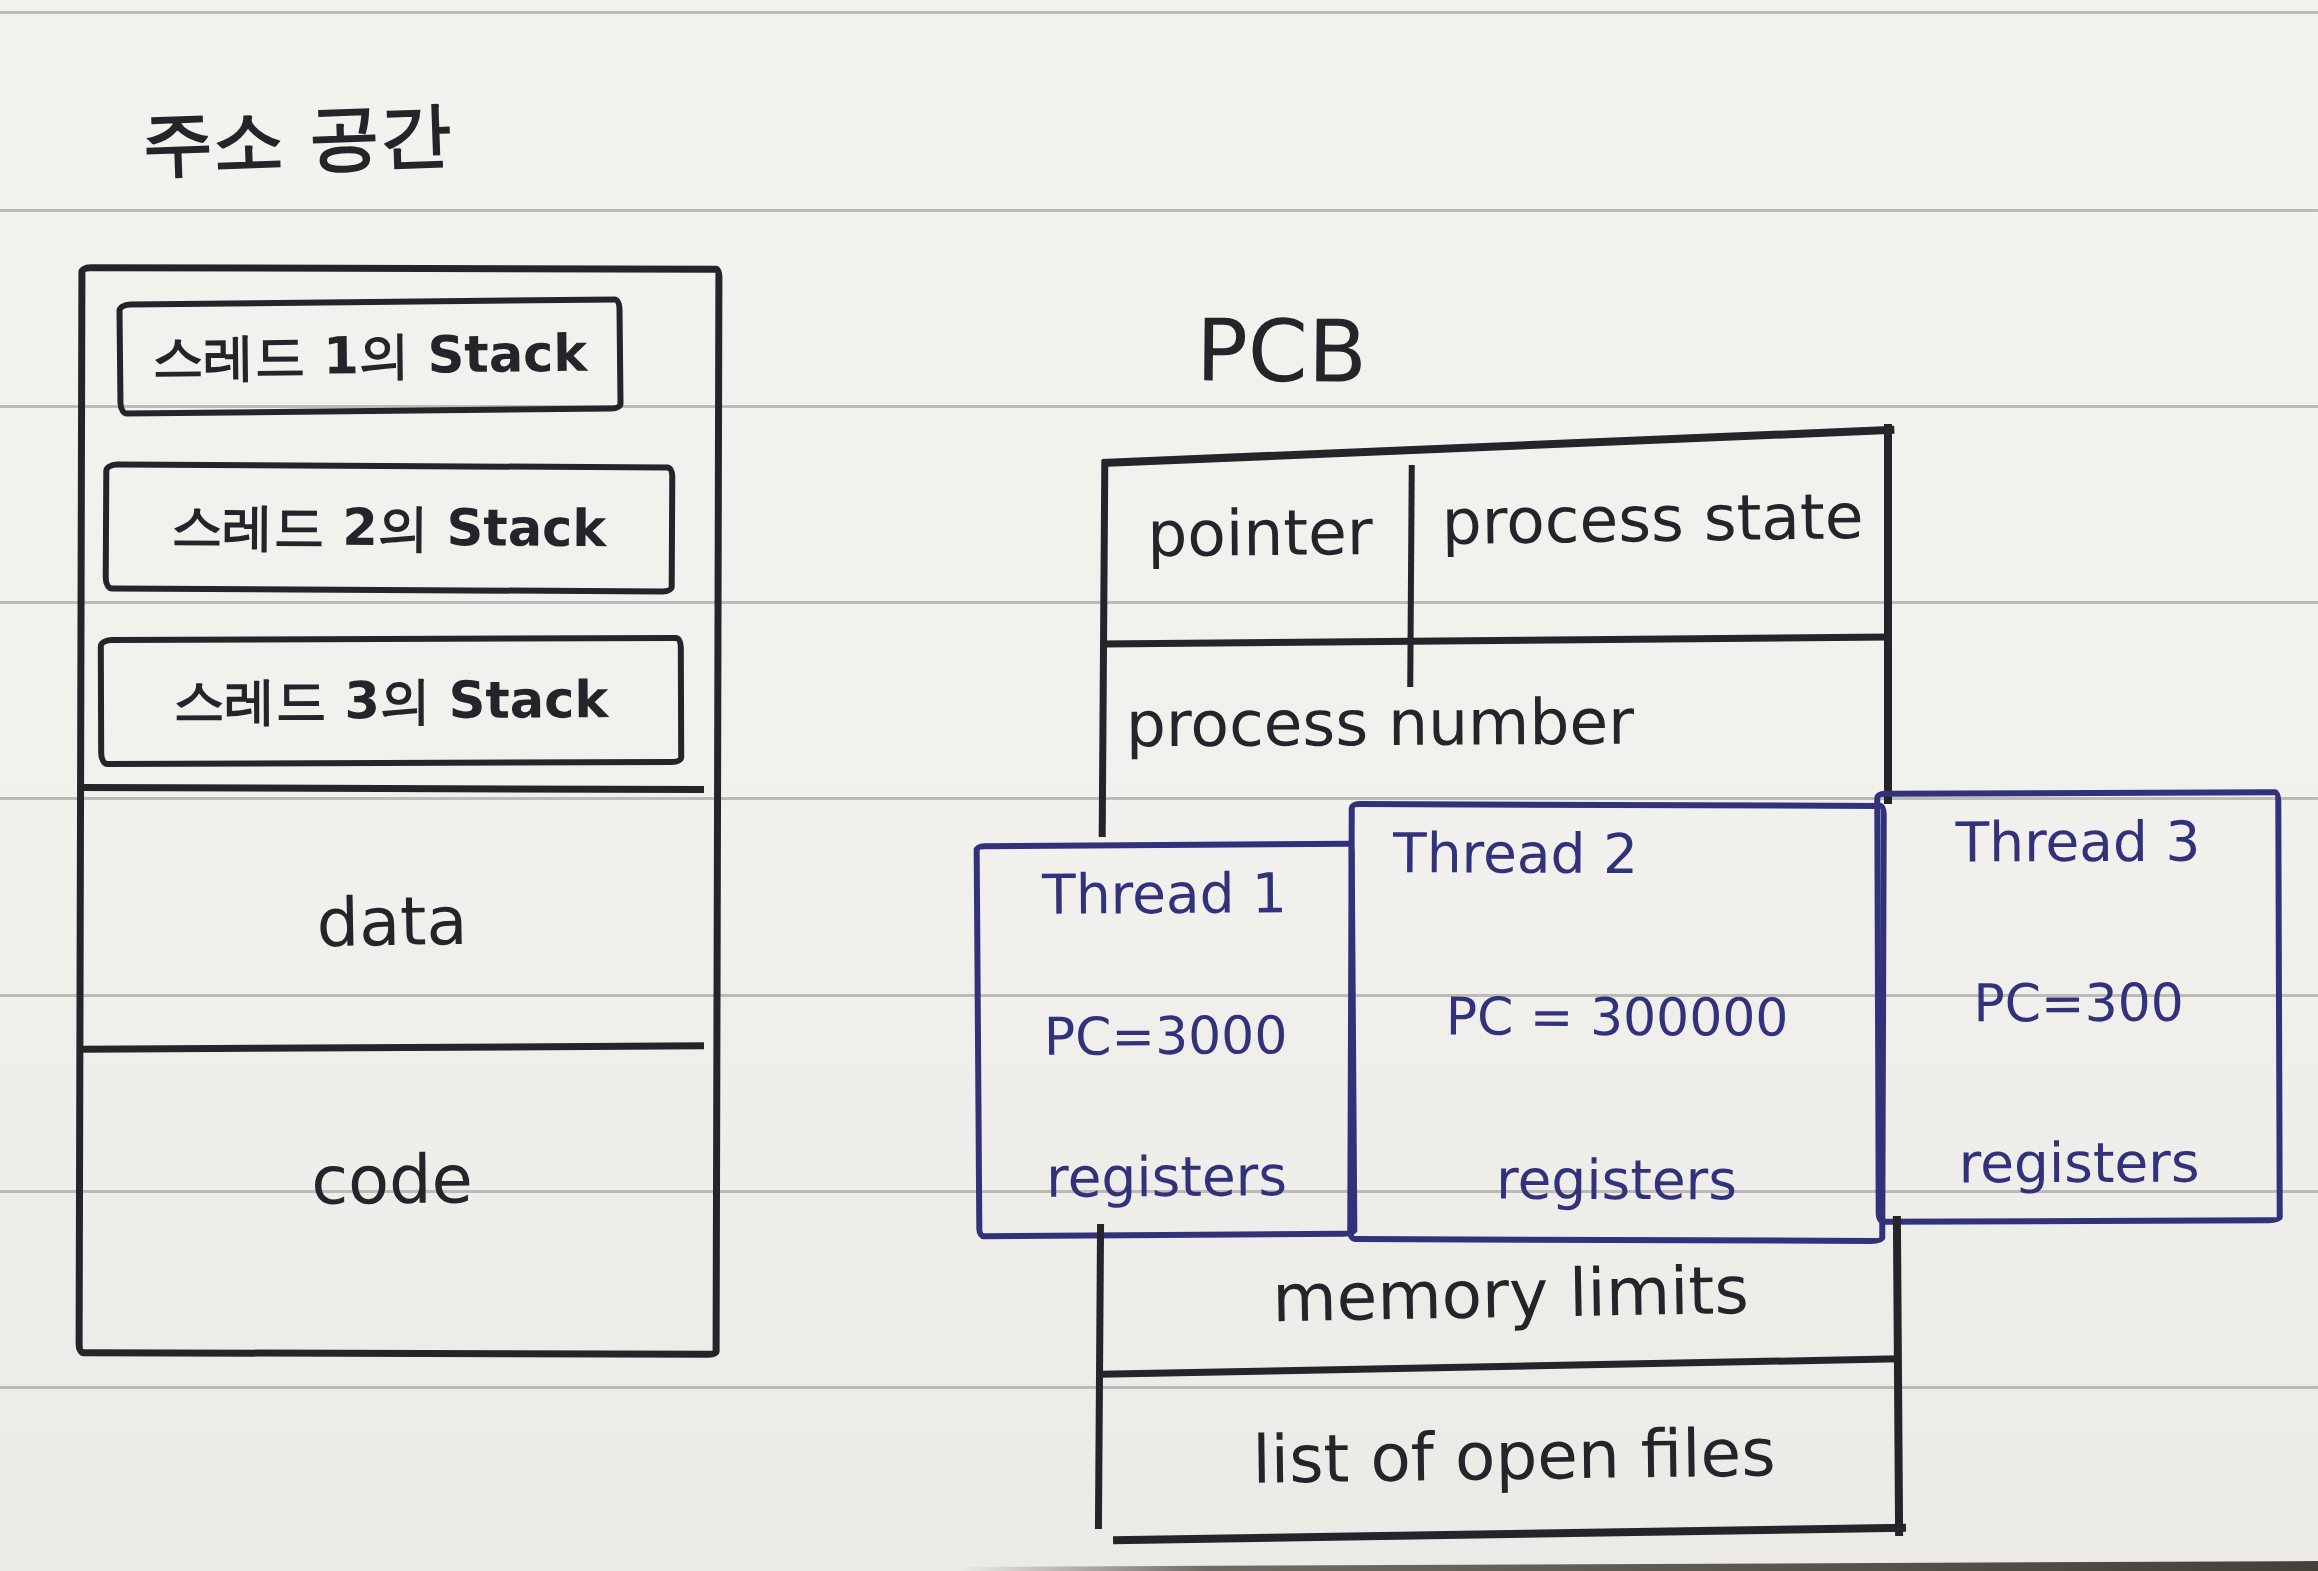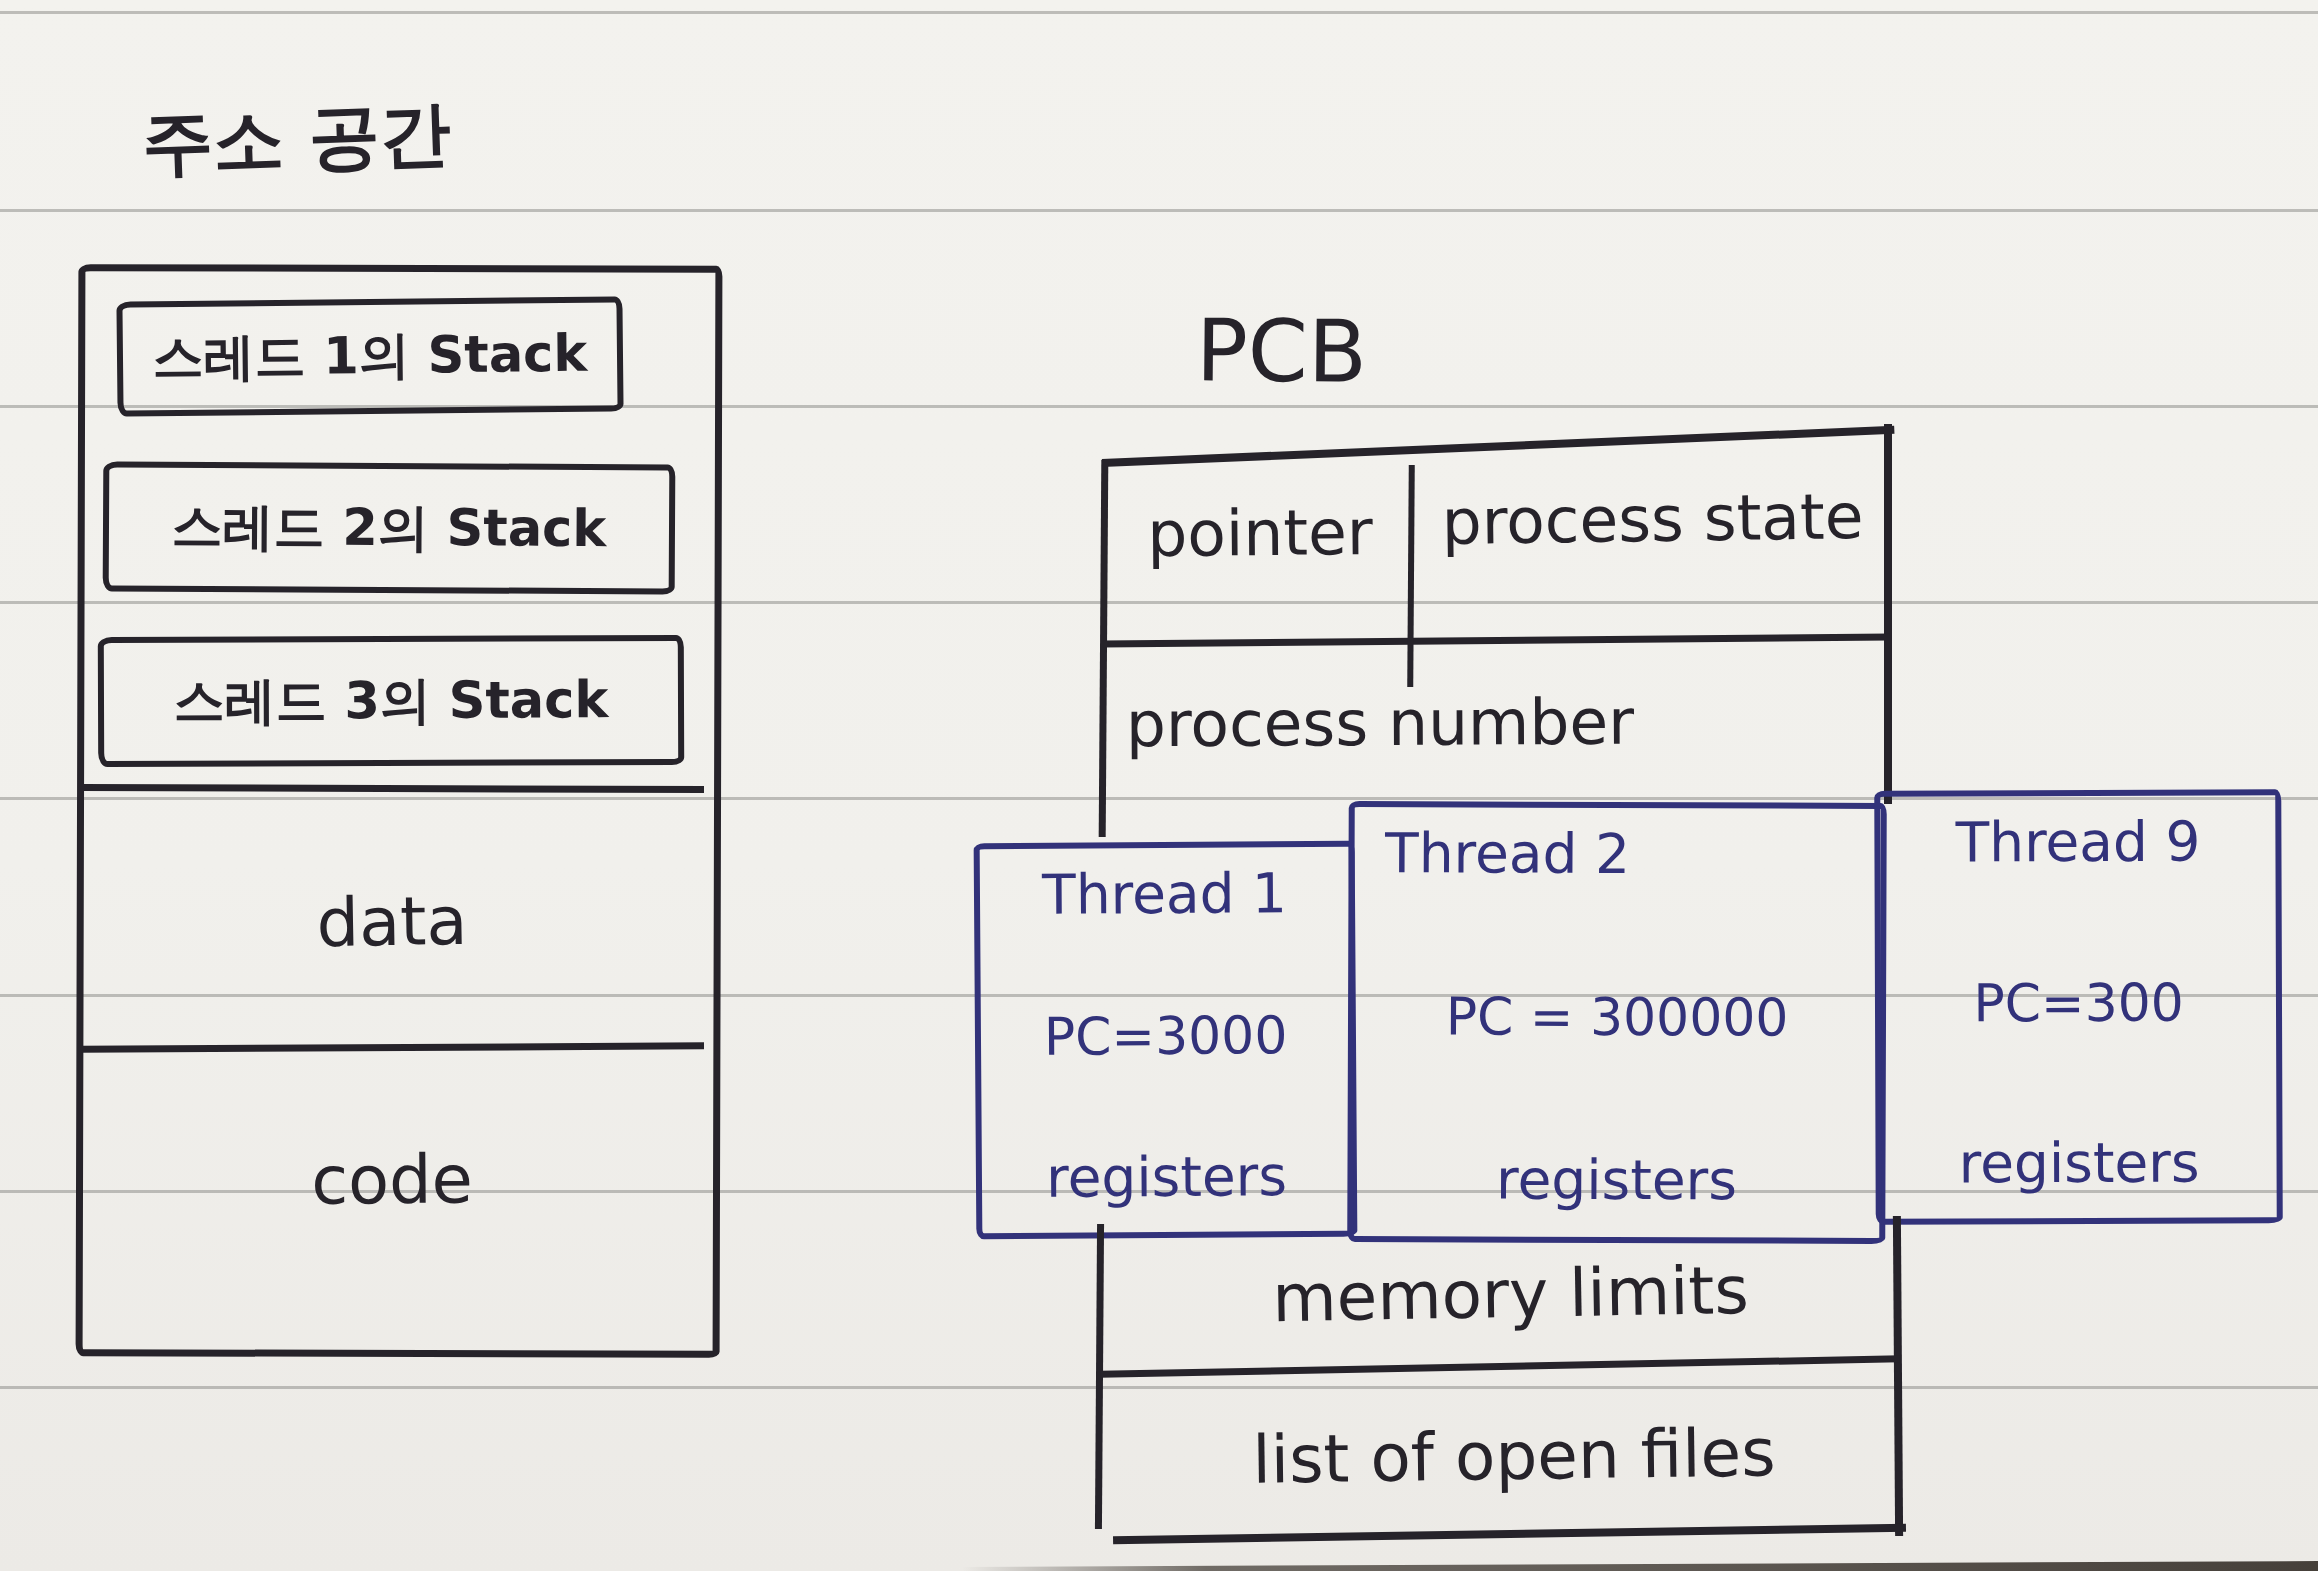--- a/index.html
+++ b/index.html
@@ -85,27 +85,27 @@
 <div class="hand" style="left:1418px;top:483px;width:469px;text-align:center;font-size:63px;transform:rotate(-0.8deg);">process state</div>
 <div class="hand" style="left:1126px;top:687px;font-size:63px;transform:rotate(-0.3deg);">process number</div>
 
 <div class="box-blue" style="left:975px;top:842px;width:360px;height:347px;transform:rotate(-0.4deg);justify-content:space-between;padding:14px 4.6px 23px 4.6px;box-sizing:content-box;">
   <span class="thread-name">Thread 1</span>
   <span class="thread-pc">PC=3000</span>
   <span class="thread-reg">registers</span>
 </div>
 
 <div class="box-blue" style="left:1348px;top:802px;width:517px;height:390px;transform:rotate(0.2deg);justify-content:space-between;padding:14px 4.6px 24.5px 4.6px;box-sizing:content-box;">
-  <span class="thread-name" style="align-self:flex-start;margin-left:26px;">Thread 2</span>
+  <span class="thread-name" style="align-self:flex-start;margin-left:34px;">Thread 2</span>
   <span class="thread-pc">PC = 300000</span>
   <span class="thread-reg">registers</span>
 </div>
 
 <div class="box-blue" style="left:1875px;top:790px;width:386px;height:385px;transform:rotate(-0.2deg);justify-content:space-between;padding:14px 4.6px 23px 4.6px;box-sizing:content-box;">
-  <span class="thread-name">Thread 9</span>
+  <span class="thread-name">Thread 3</span>
   <span class="thread-pc">PC=300</span>
   <span class="thread-reg">registers</span>
 </div>
 
 <div class="ink" style="left:1096px;top:1224px;width:7px;height:305px;transform:rotate(0.4deg);"></div>
 <div class="ink" style="left:1894px;top:1216px;width:7.7px;height:320px;transform:rotate(-0.4deg);"></div>
 
 <div class="hand" style="left:1135px;top:1256px;width:751px;text-align:center;font-size:66px;transform:rotate(-1deg);">memory limits</div>
 
 <div class="ink" style="left:1100px;top:1363px;width:800px;height:7px;transform:rotate(-1.1deg);"></div>

